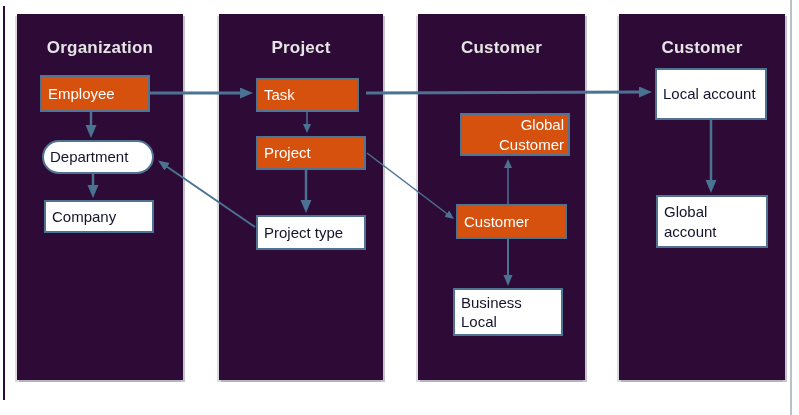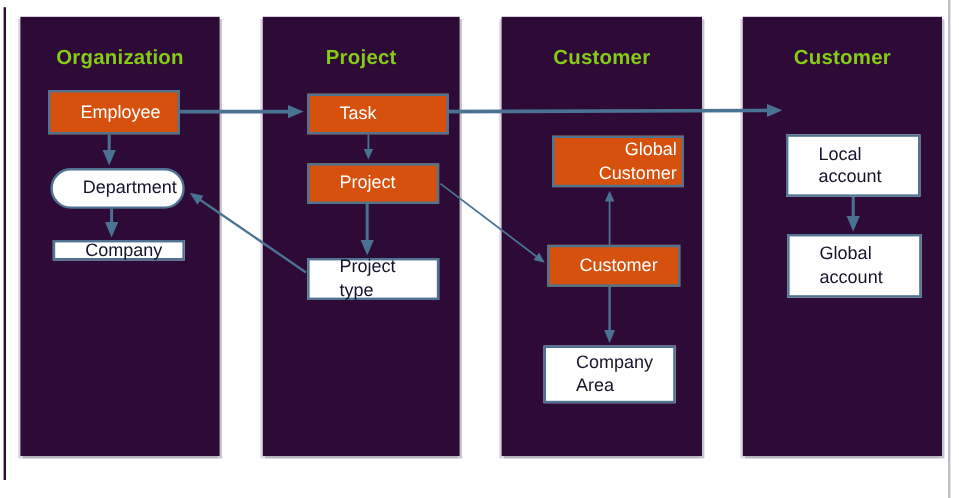--- a/index.html
+++ b/index.html
@@ -8,27 +8,27 @@
     font-family:"Liberation Sans",sans-serif;overflow:hidden;
   }
   .edge-rule{position:absolute;}
   .left-rule{left:3px;top:6px;width:2px;height:394px;background:#2e0b36;}
   .right-rule{left:790px;top:0;width:2px;height:415px;background:#b9c0c8;}
   .panel{
     position:absolute;top:14px;height:366px;background:#2e0b36;
     box-shadow:2px 2px 0 rgba(150,150,162,.55), -2px 2px 0 rgba(150,150,162,.35);
   }
   .panel-title{
-    color:#84cc16;font-weight:bold;font-size:17px;text-align:center;
+    color:#e5e5e5;font-weight:bold;font-size:17px;text-align:center;
     margin-top:24px;letter-spacing:.2px;
   }
   .node{
     position:absolute;display:flex;align-items:center;
     box-sizing:border-box;border:2px solid #4f7391;
-    font-size:15px;line-height:1.27;padding-left:25px;padding-right:4px;
+    font-size:15px;line-height:1.27;padding-left:6px;padding-right:4px;
   }
   .node.highlight{background:#d5510d;color:#ffffff;}
   .node.plain{background:#ffffff;color:#14142b;}
   svg.arrows{position:absolute;left:0;top:0;pointer-events:none;}
   svg.arrows line{stroke:#4a7292;}
 </style>
 </head>
 <body>
 
 <div class="canvas">
@@ -69,26 +69,26 @@
     <line x1="306" y1="170" x2="306" y2="206" stroke-width="2.5" marker-end="url(#arrowL)"></line>
     <line x1="367" y1="153" x2="450" y2="216" stroke-width="1.5" marker-end="url(#arrowS)"></line>
     <line x1="255" y1="227" x2="163" y2="164" stroke-width="2" marker-end="url(#arrowM)"></line>
     <line x1="508" y1="204" x2="508" y2="164" stroke-width="1.5" marker-end="url(#arrowS)"></line>
     <line x1="508" y1="239" x2="508" y2="280" stroke-width="2" marker-end="url(#arrowM)"></line>
     <line x1="711" y1="120" x2="711" y2="186" stroke-width="2.5" marker-end="url(#arrowL)"></line>
   </svg>
 
   <div class="node highlight" style="left:40px;top:75px;width:110px;height:37px;">Employee</div>
   <div class="node plain" style="left:42px;top:140px;width:112px;height:34px;border-radius:17px;">Department</div>
-  <div class="node plain" style="left:44px;top:200px;width:110px;height:17px;">Company</div>
+  <div class="node plain" style="left:44px;top:200px;width:110px;height:33px;">Company</div>
 
-  <div class="node highlight" style="left:256px;top:78px;width:118px;height:34px;">Task</div>
+  <div class="node highlight" style="left:256px;top:78px;width:103px;height:34px;">Task</div>
   <div class="node highlight" style="left:256px;top:136px;width:110px;height:34px;">Project</div>
   <div class="node plain" style="left:256px;top:215px;width:110px;height:35px;">Project type</div>
 
   <div class="node highlight" style="left:460px;top:113px;width:110px;height:43px;text-align:right;">Global Customer</div>
   <div class="node highlight" style="left:456px;top:204px;width:111px;height:35px;">Customer</div>
-  <div class="node plain" style="left:453px;top:288px;width:110px;height:48px;">Company Area</div>
+  <div class="node plain" style="left:453px;top:288px;width:110px;height:48px;">Business Local</div>
 
-  <div class="node plain" style="left:655px;top:68px;width:112px;height:52px;margin-top:44px;">Local account</div>
+  <div class="node plain" style="left:655px;top:68px;width:112px;height:52px;">Local account</div>
   <div class="node plain" style="left:656px;top:195px;width:112px;height:53px;">Global account</div>
 
 </div>
 
 </body></html>

